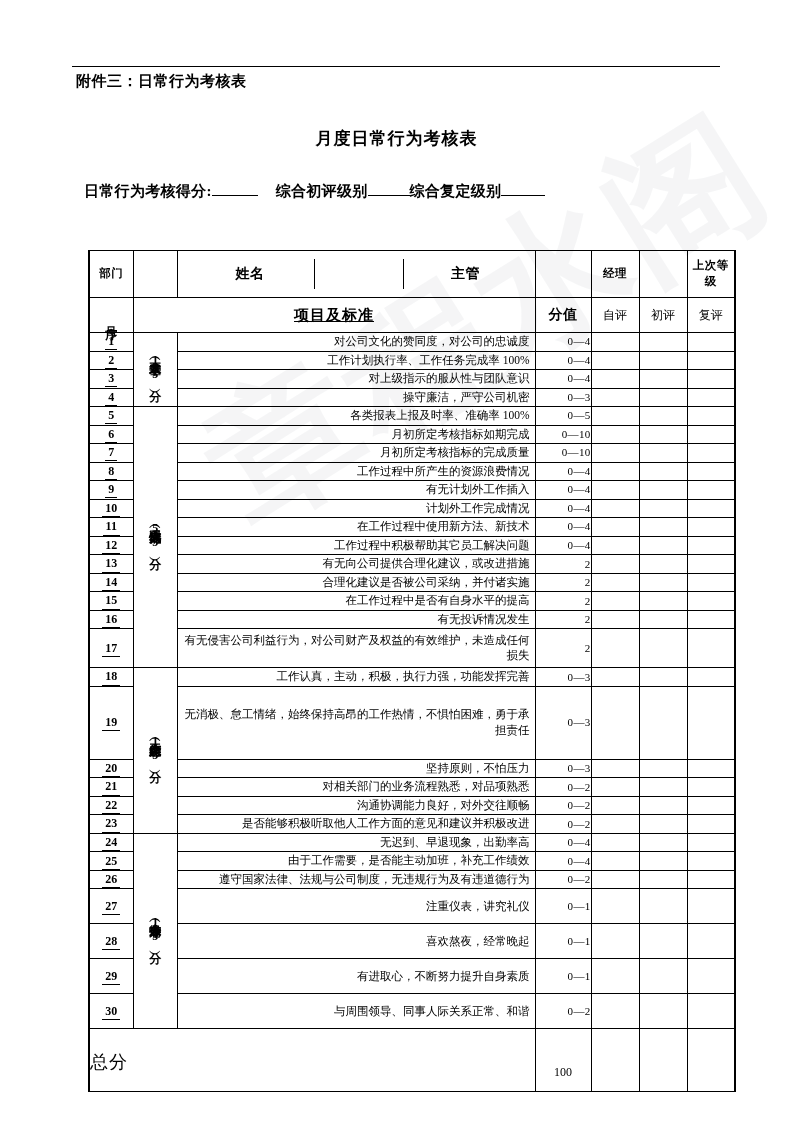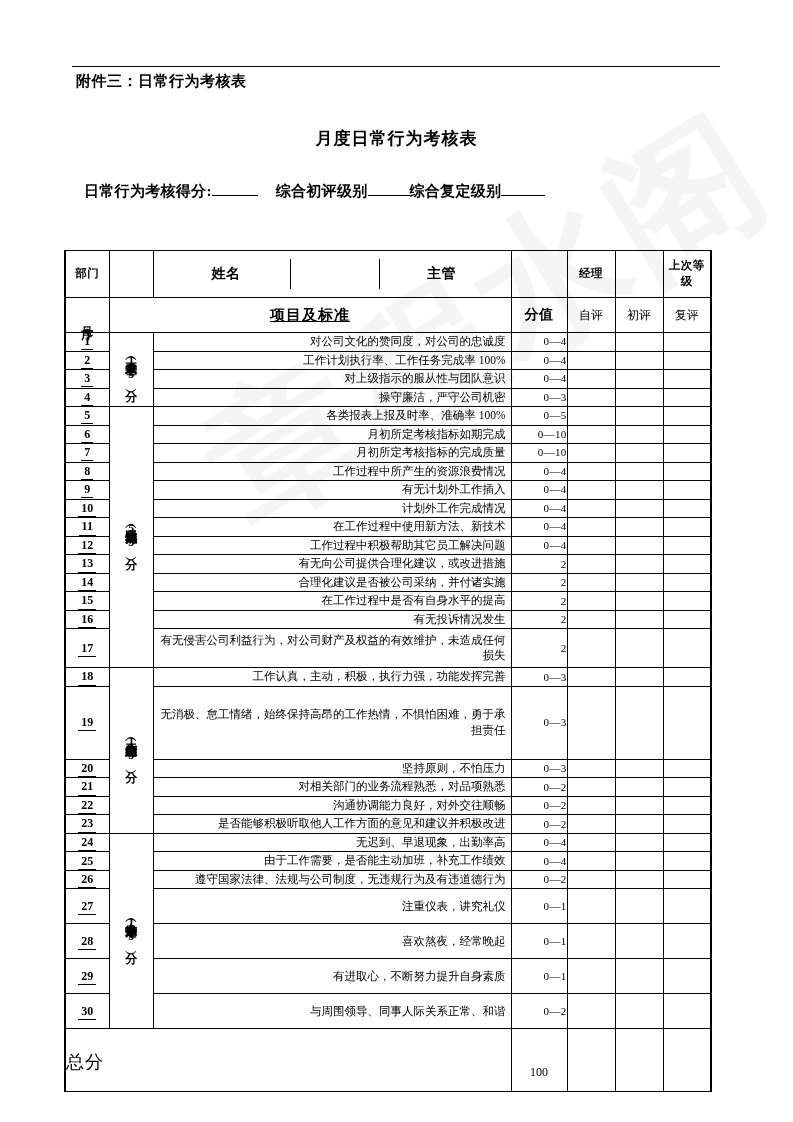--- a/index.html
+++ b/index.html
@@ -89,21 +89,21 @@
     vertical-align: baseline;
   }
   .b1 { width: 46px; }
   .b2 { width: 42px; }
   .b3 { width: 44px; }
   .gap { display:inline-block; width: 18px; }
 
   
   .tbl-wrap {
     position: absolute;
-    left: 64px;
+    left: 88px;
     top: 250px;
     width: 648px;
     z-index: 2;
   }
   table.form {
     border-collapse: collapse;
     width: 648px;
     table-layout: fixed;
     background: transparent;
   }

